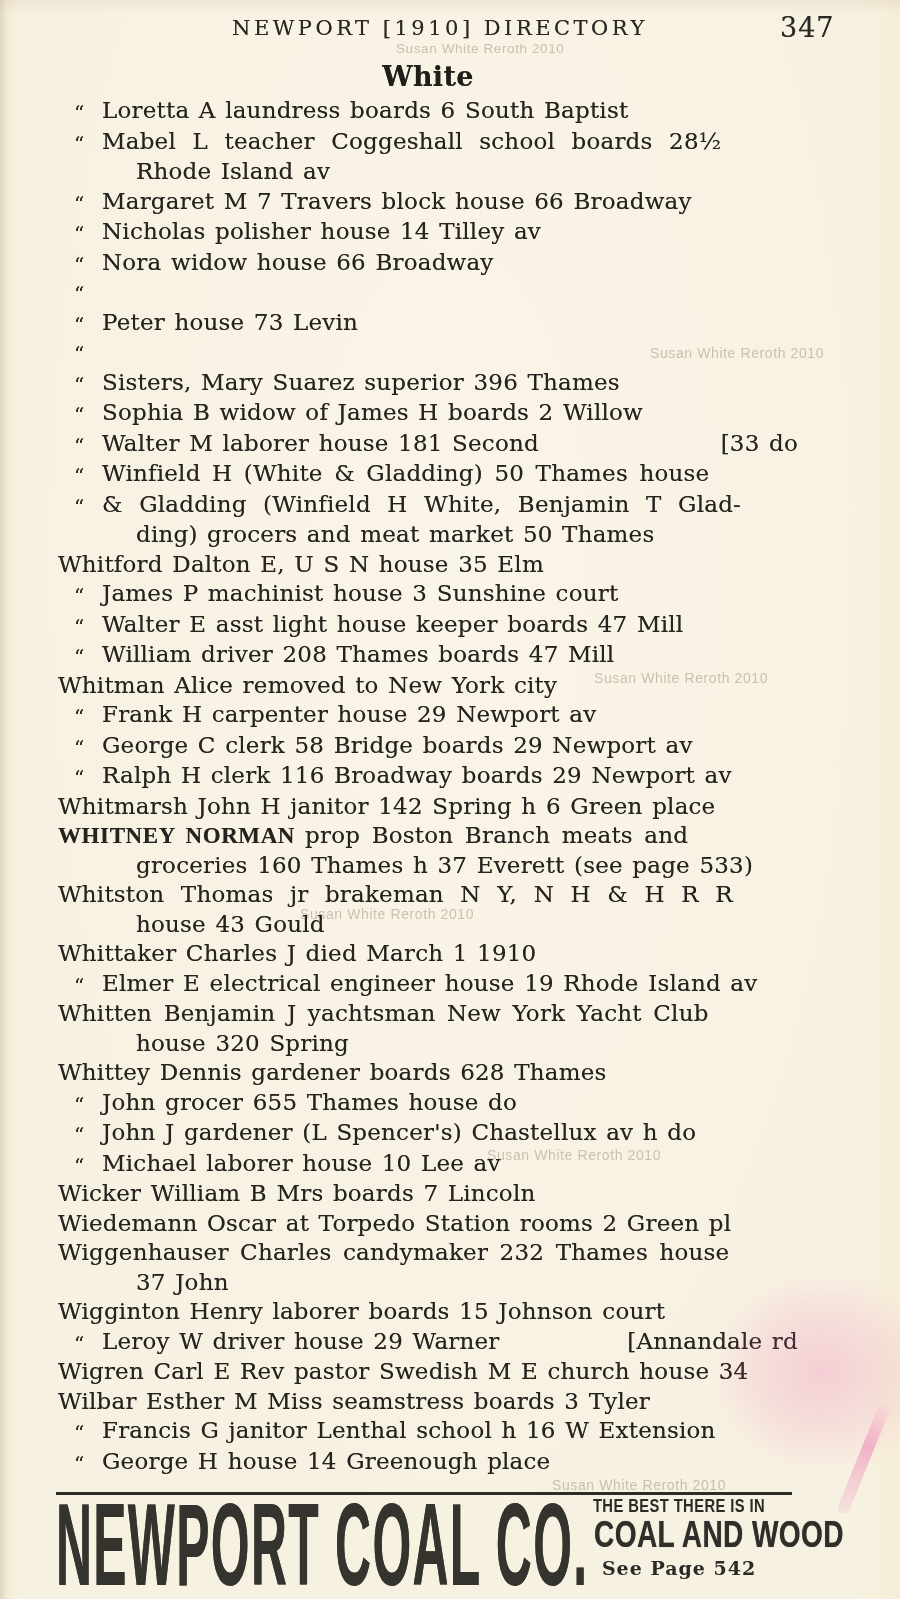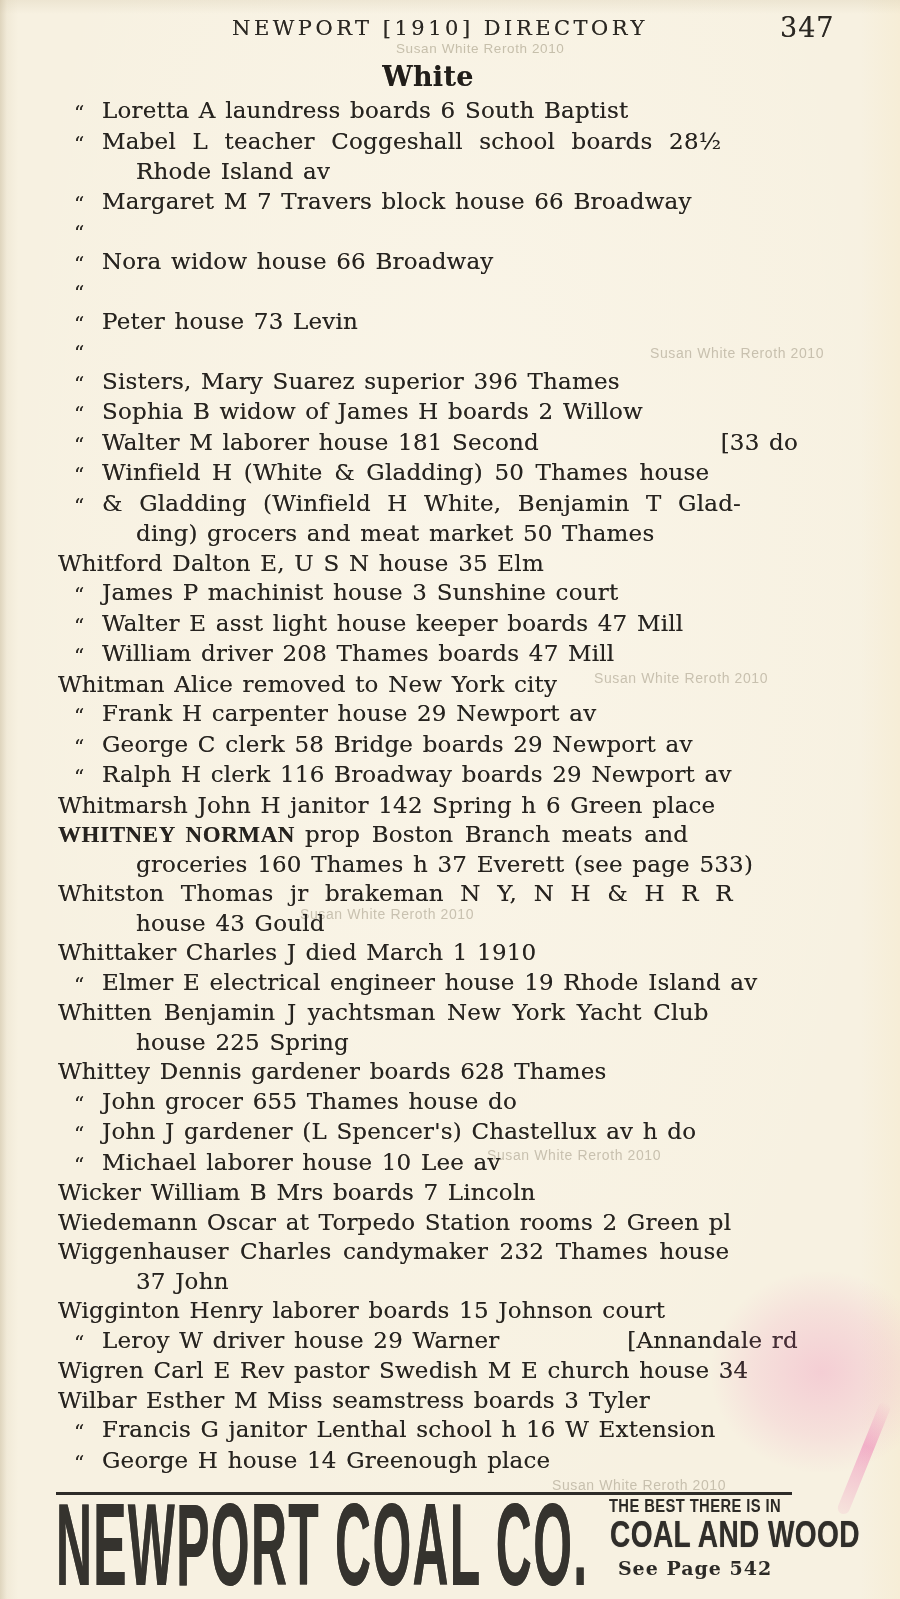--- a/index.html
+++ b/index.html
@@ -76,21 +76,21 @@
   
   .rule{position:absolute;left:56px;top:1492px;width:736px;height:3px;background:#2e2c28;}
   .ad-company{
     position:absolute;left:56px;top:1487px;
     font-family:"Liberation Sans",sans-serif;font-weight:bold;
     font-size:116px;line-height:1;letter-spacing:3px;white-space:nowrap;
     color:#35332e;transform:scaleX(0.43);transform-origin:left top;
     text-shadow:0 0 1px rgba(53,51,46,.8);
   }
   .ad-right{
-    position:absolute;left:586px;top:1496px;width:218px;text-align:center;
+    position:absolute;left:570px;top:1496px;width:218px;text-align:center;
     font-family:"Liberation Sans",sans-serif;color:#2c2a26;
   }
   .ad-line1{
     font-size:18px;font-weight:bold;line-height:20px;white-space:nowrap;
     transform:scaleX(0.82);transform-origin:center top;letter-spacing:.5px;
   }
   .ad-line2{
     font-size:36px;font-weight:bold;line-height:38px;white-space:nowrap;
     transform:scaleX(0.78);transform-origin:center top;letter-spacing:.5px;
     color:#302e2a;text-shadow:0 0 .8px rgba(48,46,42,.7);
@@ -128,20 +128,21 @@
         </div>
         <div class="line cont">
           <span>Rhode Island av</span>
         </div>
         <div class="line ditto-line">
           <span class="ditto">“</span>
           <span>Margaret M 7 Travers block house 66 Broadway</span>
         </div>
         <div class="line ditto-line">
           <span class="ditto">“</span>
+          <span>Nicholas polisher house 14 Tilley av</span>
         </div>
         <div class="line ditto-line">
           <span class="ditto">“</span>
           <span>Nora widow house 66 Broadway</span>
         </div>
         <div class="line ditto-line">
           <span class="ditto">“</span>
         </div>
         <div class="line ditto-line">
           <span class="ditto">“</span>
@@ -224,21 +225,21 @@
           <span>Whittaker Charles J died March 1 1910</span>
         </div>
         <div class="line ditto-line">
           <span class="ditto">“</span>
           <span>Elmer E electrical engineer house 19 Rhode Island av</span>
         </div>
         <div class="line surname-line semi">
           <span>Whitten Benjamin J yachtsman New York Yacht Club</span>
         </div>
         <div class="line cont">
-          <span>house 225 Spring</span>
+          <span>house 320 Spring</span>
         </div>
         <div class="line surname-line">
           <span>Whittey Dennis gardener boards 628 Thames</span>
         </div>
         <div class="line ditto-line">
           <span class="ditto">“</span>
           <span>John grocer 655 Thames house do</span>
         </div>
         <div class="line ditto-line">
           <span class="ditto">“</span>

